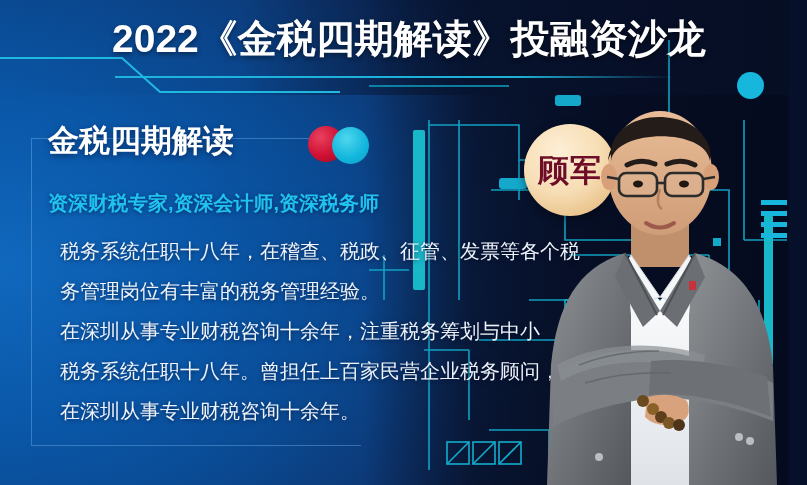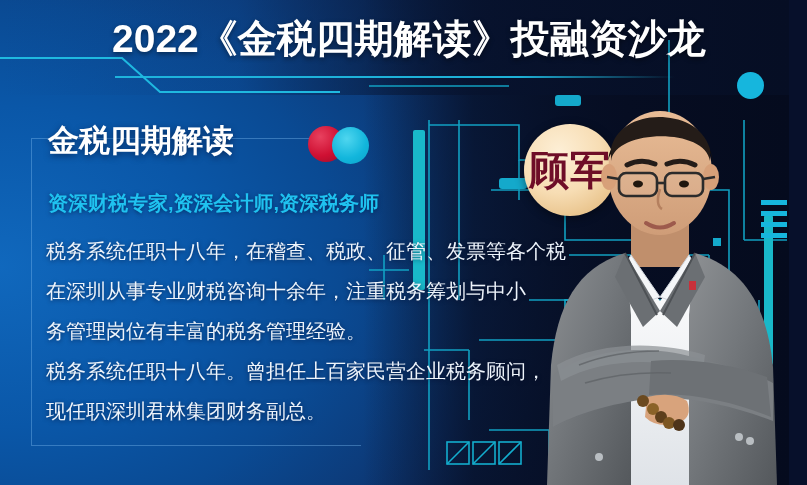--- a/index.html
+++ b/index.html
@@ -58,35 +58,35 @@
     background:radial-gradient(circle at 34% 30%, #e8415f 0%, #cf1033 55%, #9c0b27 100%);}
   .dot-cyan{position:absolute;left:24px;top:1px;width:37px;height:37px;border-radius:50%;
     background:radial-gradient(circle at 40% 32%, #4fd6ef 0%, #12b6dc 58%, #0ba3c8 100%);}
 
   .credentials{
     position:absolute;left:48px;top:186px;
     font-size:20px;font-weight:bold;color:#1fc2f0;line-height:34px;
     white-space:nowrap;text-shadow:0 1px 4px rgba(0,20,55,.6);
   }
   .bio{
-    position:absolute;left:46px;top:231px;width:540px;
+    position:absolute;left:60px;top:231px;width:540px;
     font-size:20px;line-height:40px;color:#eef4fb;font-weight:normal;
     text-shadow:0 1px 4px rgba(0,10,40,.6);
   }
   .bio p{margin:0;}
 
   
   .badge{
     position:absolute;left:524px;top:124px;width:92px;height:92px;border-radius:50%;
     background:radial-gradient(circle at 38% 30%, #fdefd6 0%, #f7ddb4 48%, #e9c48d 78%, #d9ab6b 100%);
     box-shadow:0 2px 10px rgba(0,0,0,.45);
     display:flex;align-items:center;justify-content:center;
   }
   .badge span{
-    font-size:40px;font-weight:bold;color:#6e0d27;letter-spacing:1px;line-height:1;
+    font-size:31px;font-weight:bold;color:#6e0d27;letter-spacing:1px;line-height:1;
   }
 
   
   .portrait{position:absolute;right:2px;bottom:0;width:248px;height:420px;}
 </style>
 </head>
 <body>
 
 <div class="stage">
 
@@ -176,24 +176,24 @@
   <div class="lecturer">金税四期解读</div>
   <div class="dots">
     <div class="dot-red"></div>
     <div class="dot-cyan"></div>
   </div>
 
   <div class="credentials">资深财税专家,资深会计师,资深税务师</div>
 
   <div class="bio">
     <p>税务系统任职十八年，在稽查、税政、征管、发票等各个税</p>
+    <p>务管理岗位有丰富的税务管理经验。</p>
     <p>在深圳从事专业财税咨询十余年，注重税务筹划与中小</p>
-    <p>务管理岗位有丰富的税务管理经验。</p>
     <p>税务系统任职十八年。曾担任上百家民营企业税务顾问，</p>
-    <p>现任职深圳君林集团财务副总。</p>
+    <p>在深圳从事专业财税咨询十余年。</p>
   </div>
 
   <div class="badge">
     <span>顾军</span>
   </div>
 
   <svg class="portrait" viewBox="0 0 248 420">
     <defs>
       <linearGradient id="suit" x1="0" y1="0" x2="1" y2="1">
         <stop offset="0%" stop-color="#8e9194"></stop>

